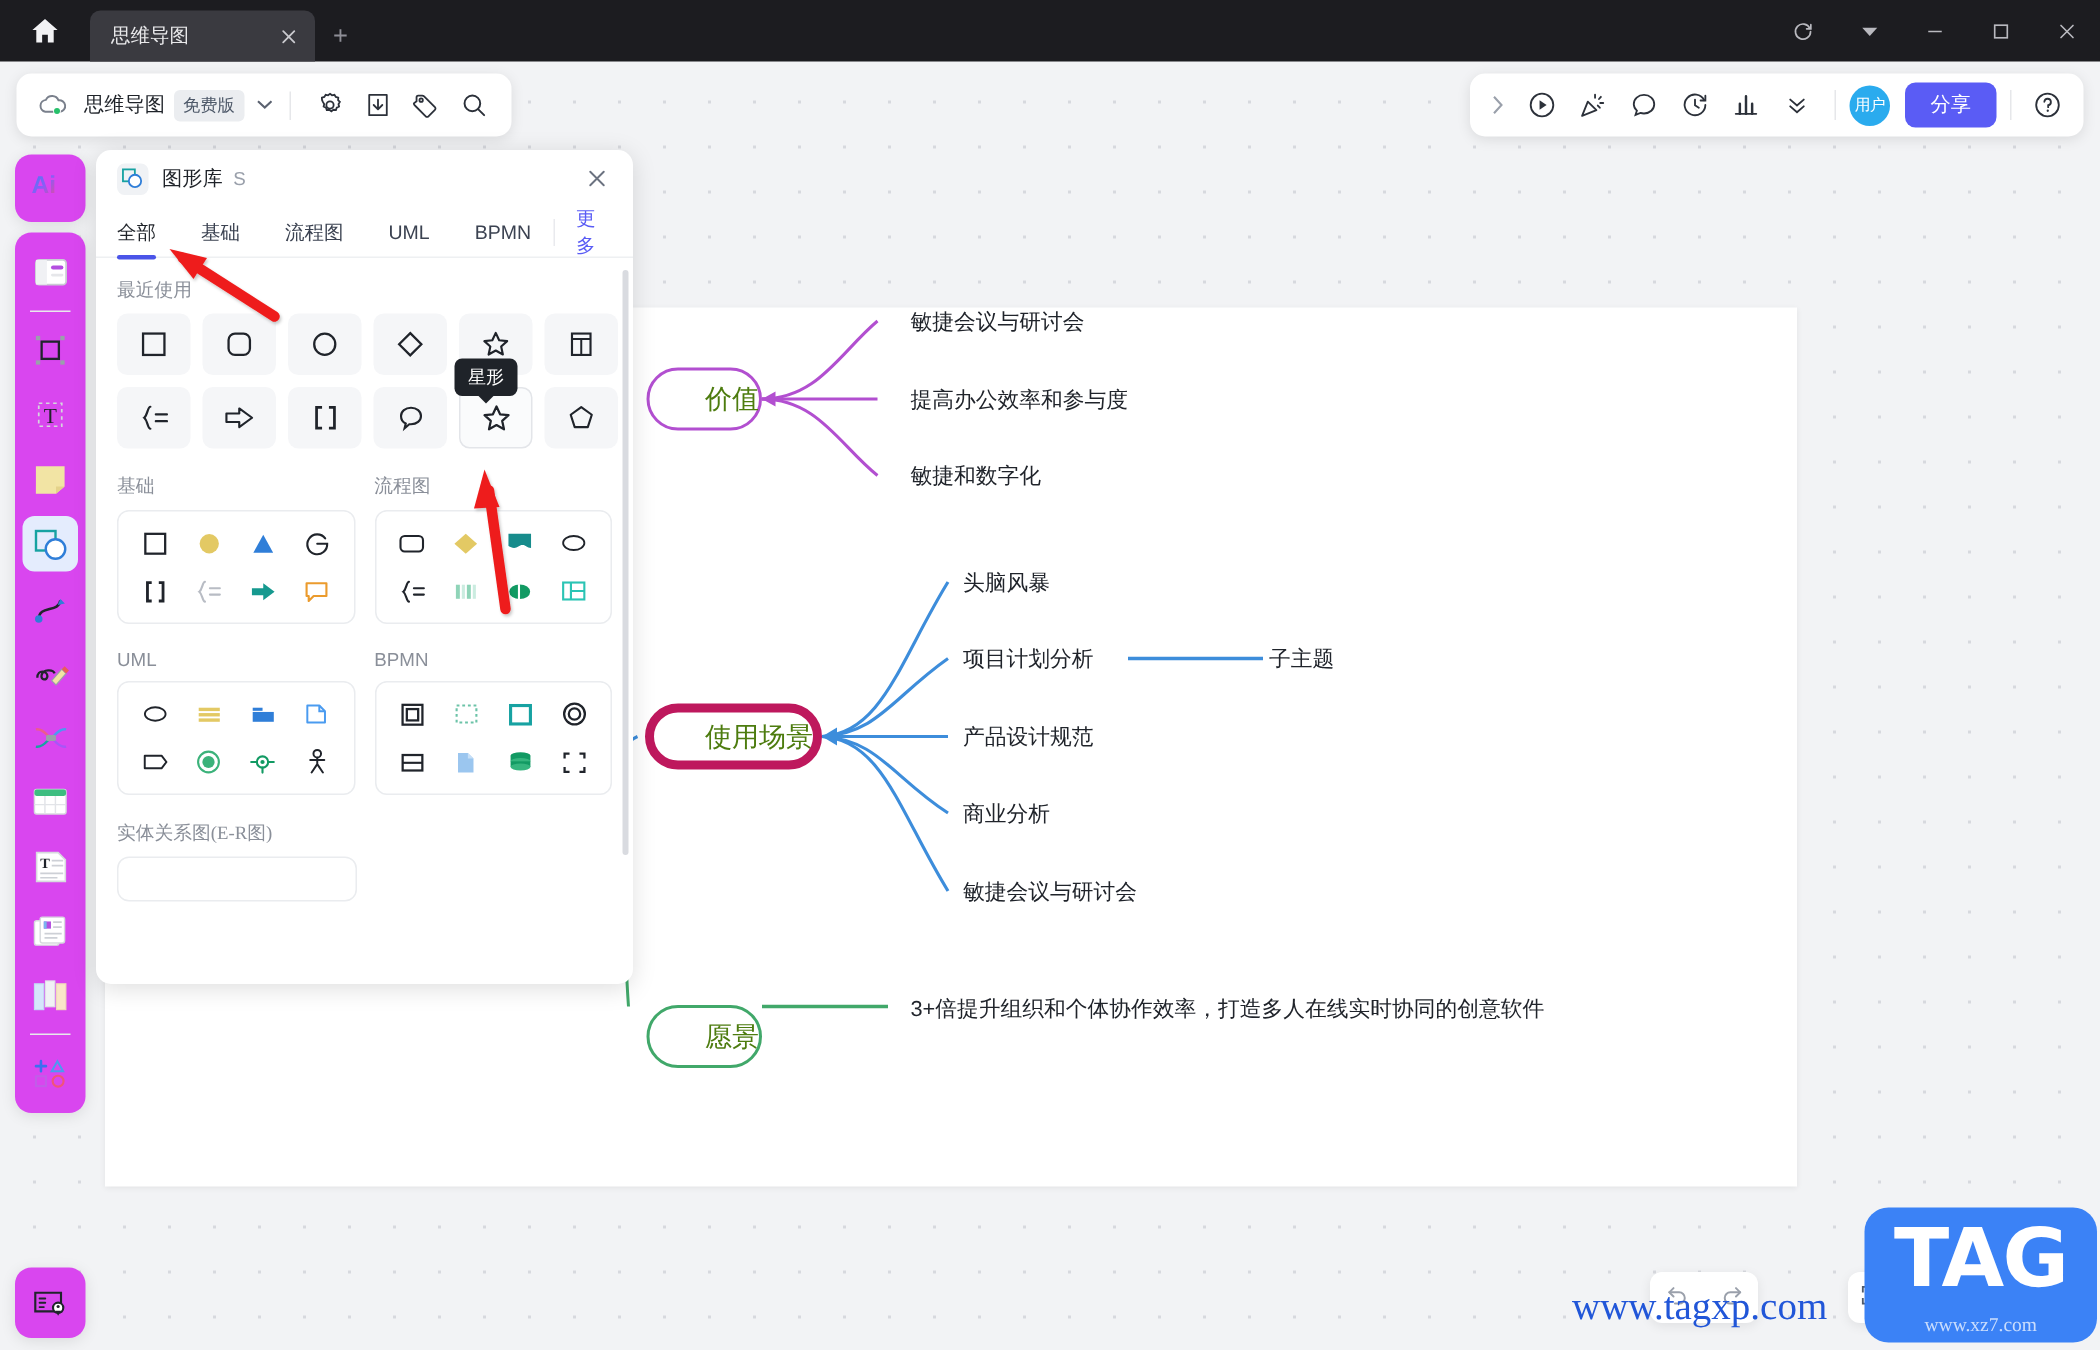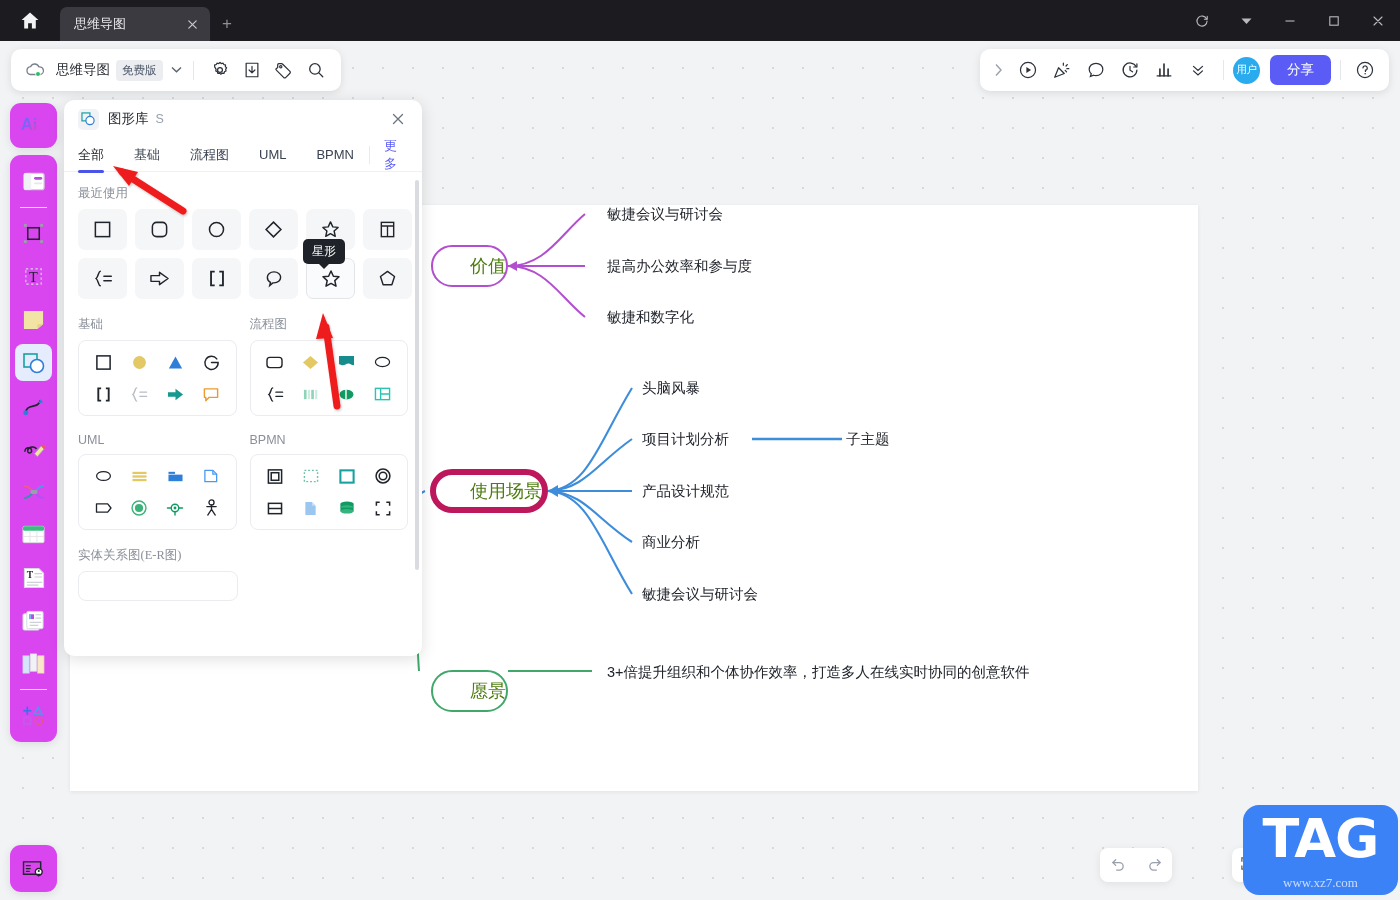--- a/index.html
+++ b/index.html
@@ -913,19 +913,20 @@
       </div>
       <div class="tb-btn close">
         <svg width="12" height="12" viewBox="0 0 12 12" stroke="#b9b9bf" stroke-width="1.1" stroke-linecap="round">
             <path d="M2 2l8 8M10 2l-8 8"></path>
           </svg>
       </div>
     </div>
   </div>
 
   <div class="watermark">
+    <div class="wm-text2">www.tagxp.com</div>
     <div class="wm-tag">
       <div class="wm-tag-label">TAG</div>
       <div class="wm-sub">www.xz7.com</div>
     </div>
   </div>
 
 </div>
 
 </body></html>

